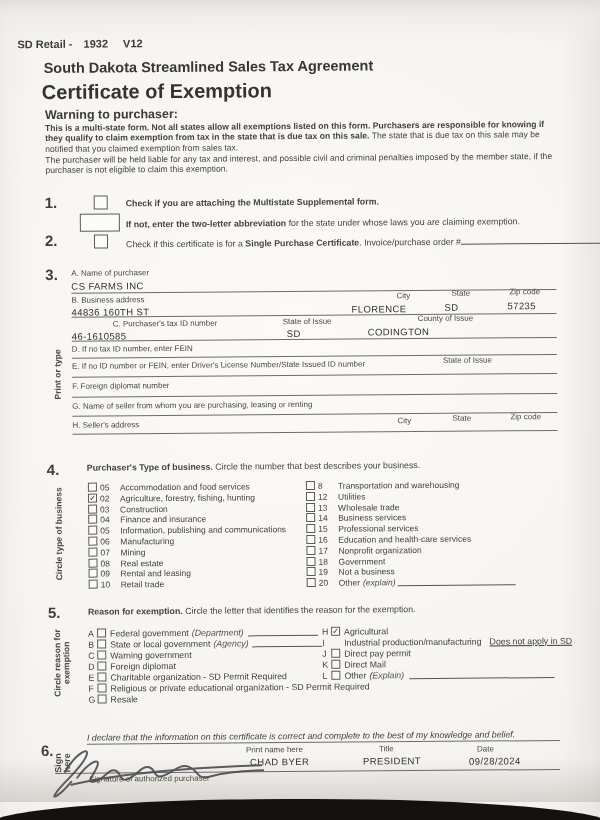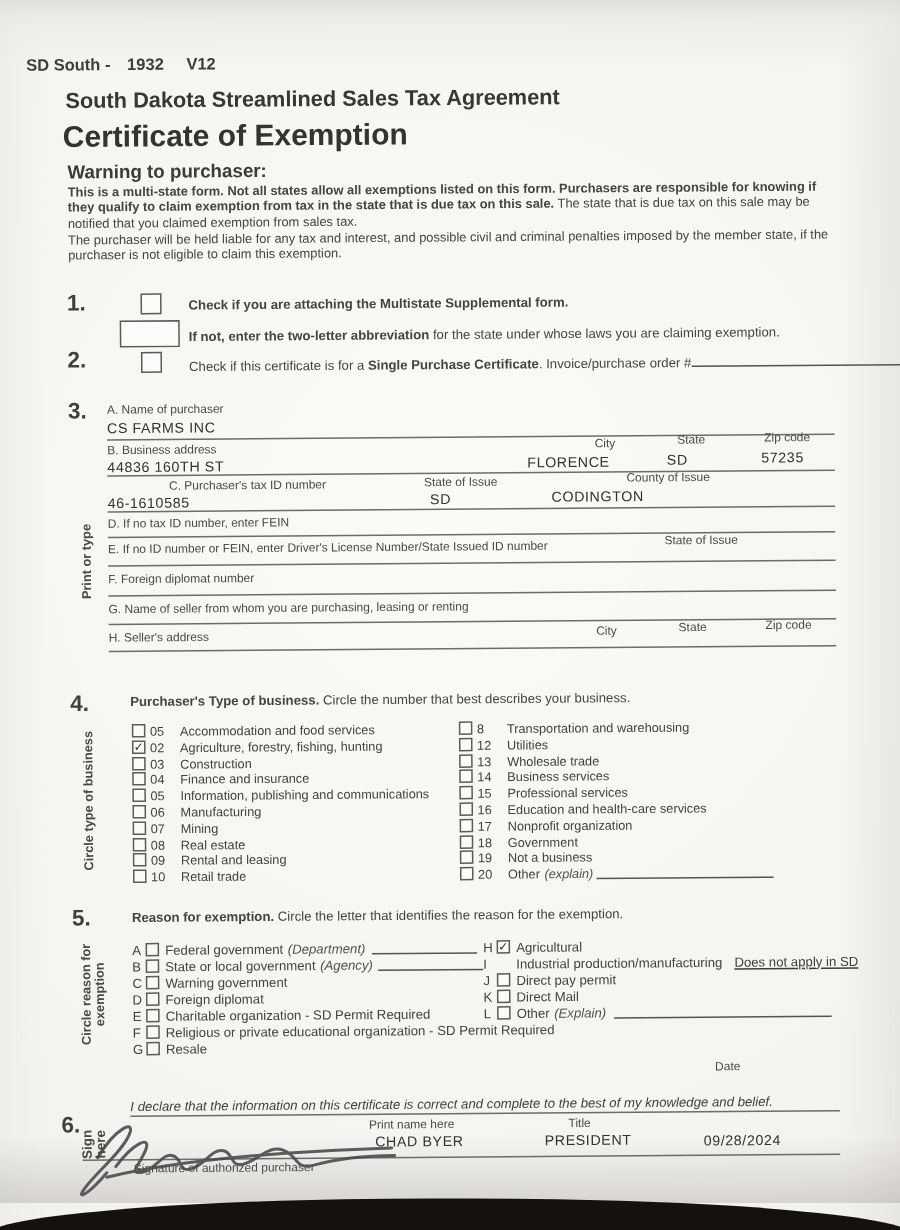--- a/index.html
+++ b/index.html
@@ -40,21 +40,21 @@
     border-radius:48% 48% 0 0 / 26px 26px 0 0;}
   svg.sig{position:absolute;left:46px;top:736px;overflow:visible;}
 </style>
 </head>
 <body>
 
 <div class="stage">
 <div class="tilt">
 
   <div class="abs b" style="left:20px;top:36px;font-size:11px;color:#3e3d39;">
-    <span>SD South -</span>
+    <span>SD Retail -</span>
     <span style="margin-left:8px;">1932</span>
     <span style="margin-left:12px;">V12</span>
   </div>
   <div class="abs b" style="left:46px;top:58px;font-size:14.5px;color:#383733;">South Dakota Streamlined Sales Tax Agreement</div>
   <div class="abs b" style="left:44px;top:79px;font-size:20px;color:#343330;">Certificate of Exemption</div>
 
   <div class="abs b" style="left:47px;top:106px;font-size:12.5px;color:#3c3b37;">Warning to purchaser:</div>
   <div class="abs" style="left:47px;top:121px;width:513px;font-size:8.6px;line-height:10.3px;color:#45443f;"><span class="b">This is a multi-state form. Not all states allow all exemptions listed on this form. Purchasers are responsible for knowing if they qualify to claim exemption from tax in the state that is due tax on this sale.</span><span> The state that is due tax on this sale may be notified that you claimed exemption from sales tax.</span></div>
   <div class="abs" style="left:47px;top:153px;width:513px;font-size:8.6px;line-height:10.3px;color:#45443f;">The purchaser will be held liable for any tax and interest, and possible civil and criminal penalties imposed by the member state, if the purchaser is not eligible to claim this exemption.</div>
 
@@ -299,21 +299,21 @@
   <div class="abs num" style="left:38px;top:740px;">6.</div>
   <div class="v" style="left:20px;top:752px;width:80px;font-size:9px;">
         <div>Sign</div>
         <div>here</div>
       </div>
   <div class="abs i" style="left:84px;top:731px;font-size:8.8px;color:#403f3a;white-space:nowrap;">I declare that the information on this certificate is correct and complete to the best of my knowledge and belief.</div>
   <div class="ln" style="left:84px;top:742px;width:473px;"></div>
   <div class="hcol" style="left:86px;top:773px;">Signature of authorized purchaser</div>
   <div class="hcol" style="left:243px;top:745px;">Print name here</div>
   <div class="hcol" style="left:376px;top:745px;">Title</div>
-  <div class="hcol" style="left:474px;top:708px;">Date</div>
+  <div class="hcol" style="left:474px;top:746px;">Date</div>
   <div class="abs val" style="left:247px;top:756px;">CHAD BYER</div>
   <div class="abs val" style="left:360px;top:756px;">PRESIDENT</div>
   <div class="abs val" style="left:466px;top:757px;">09/28/2024</div>
   <div class="ln" style="left:52px;top:771px;width:505px;"></div>
 
   <svg class="sig" width="235" height="66" viewBox="0 0 235 66">
     <g fill="none" stroke="#47454d" stroke-width="2" stroke-linecap="round" opacity="0.88">
       <path d="M16 34 C 28 14, 42 8, 37 19 C 31 32, 12 46, 6 56 C 2 62, 10 58, 22 44"></path>
       <path d="M28 40 C 40 24, 52 19, 48 29 C 44 39, 36 45, 45 44 C 55 42, 59 31, 66 33 C 73 35, 69 44, 78 42 C 88 39, 92 28, 100 30 C 107 32, 104 41, 113 39 C 124 36, 130 26, 140 30 C 150 34, 147 43, 160 40 C 175 36, 192 34, 214 34"></path>
       <path d="M22 47 C 65 37, 130 31, 212 29"></path>

